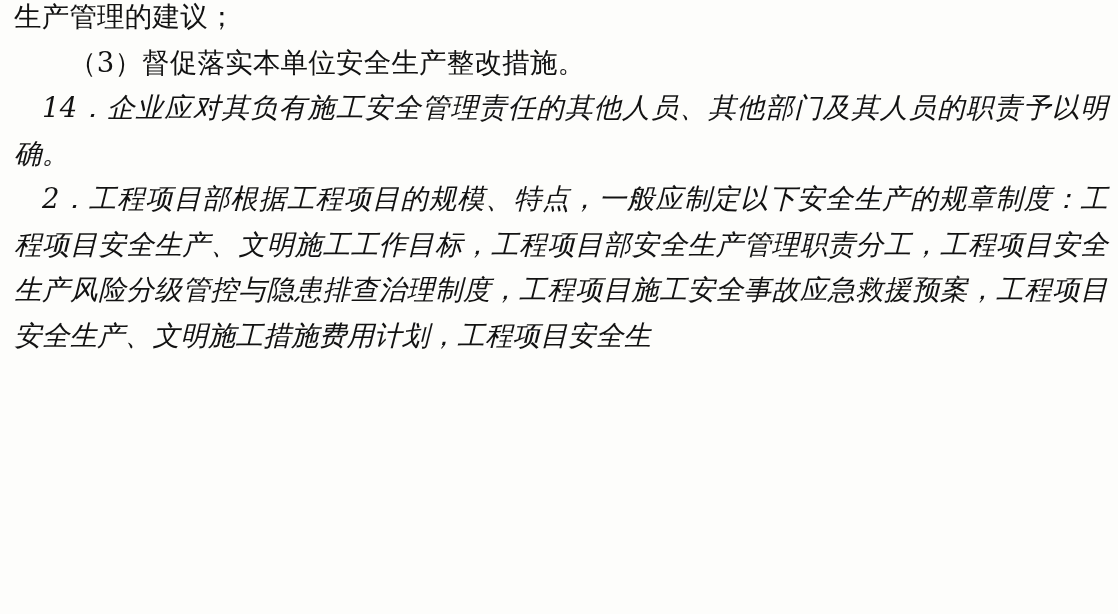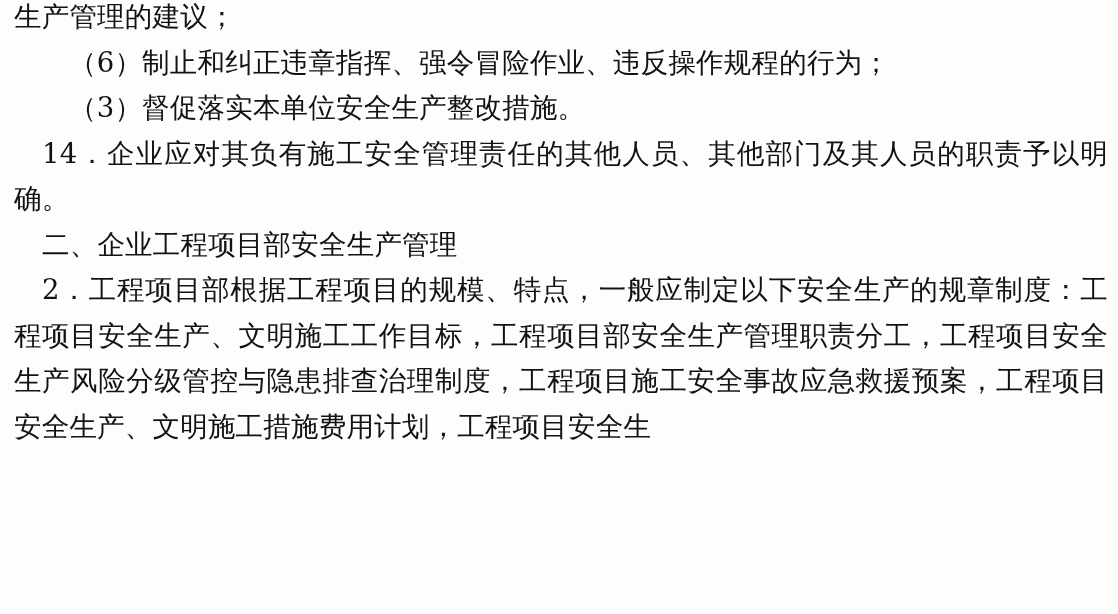--- a/index.html
+++ b/index.html
@@ -34,27 +34,25 @@
     line-height: 45.5px;
     letter-spacing: 0.2px;
     text-align: justify;
     text-justify: inter-ideograph;
     color: #121212;
     font-family: "DejaVu Serif", "Liberation Serif", serif;
   }
   .indent-1 { text-indent: 0; }
   .indent-2 { text-indent: 55px; }
   .indent-head { text-indent: 28px; }
-  .indent-num { text-indent: 28px; }
+  .indent-num { text-indent: 28px; font-style: italic; }
 </style>
 </head>
 <body>
 
 <div class="page">
   <div class="doc-body">
     <p class="para indent-1">生产管理的建议；</p>
-    <p class="para indent-2">（6）制止和纠正违章指挥、强令冒险作业、违反操作规程的行为；</p>
     <p class="para indent-2">（3）督促落实本单位安全生产整改措施。</p>
     <p class="para indent-num">14．企业应对其负有施工安全管理责任的其他人员、其他部门及其人员的职责予以明确。</p>
-    <p class="para indent-head">二、企业工程项目部安全生产管理</p>
     <p class="para indent-num">2．工程项目部根据工程项目的规模、特点，一般应制定以下安全生产的规章制度：工程项目安全生产、文明施工工作目标，工程项目部安全生产管理职责分工，工程项目安全生产风险分级管控与隐患排查治理制度，工程项目施工安全事故应急救援预案，工程项目安全生产、文明施工措施费用计划，工程项目安全生</p>
   </div>
 </div>
 
 </body></html>

